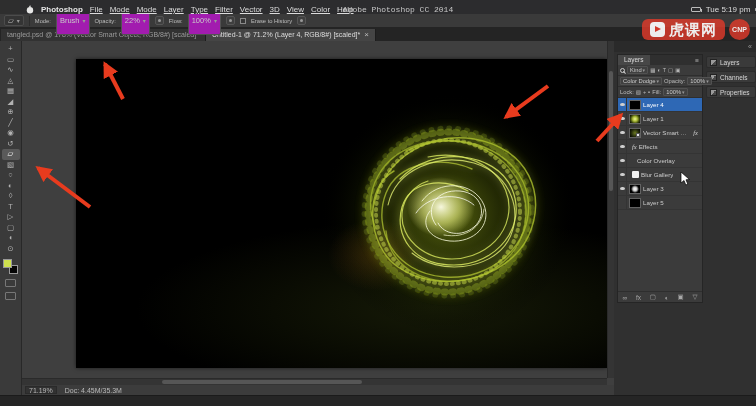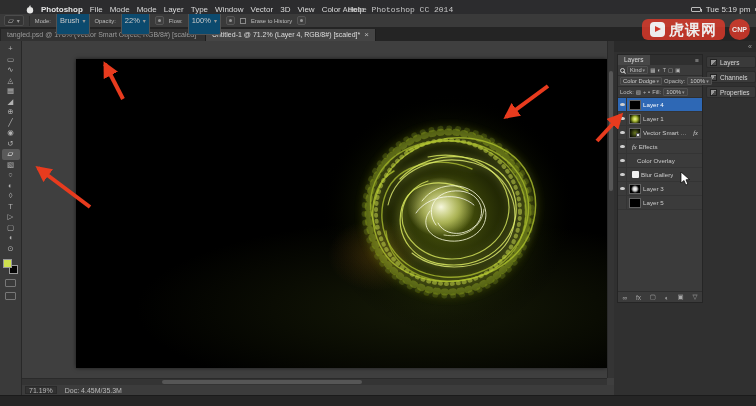--- a/index.html
+++ b/index.html
@@ -8,36 +8,36 @@
   body{width:756px;height:406px;position:relative;overflow:hidden;
        background:#2e2e2e;font-family:"Liberation Sans",sans-serif;
        -webkit-font-smoothing:antialiased;}
   .abs{position:absolute;}
 
   
   .menubar{left:0;top:0;width:756px;height:14px;background:#2c2c2e;
     display:flex;align-items:flex-end;gap:7px;padding:0 6px;font-size:8px;color:#e6e6e6;z-index:20;margin-left:20px;}
   .appname{font-weight:bold;}
   #menu-items{display:flex;gap:7px;}
-  .menuitem{color:#dcdcdc;}
+  .menuitem{color:#dcdcdc;text-decoration:underline;}
   .win-title{position:absolute;left:50%;transform:translateX(-50%);color:#c8c8c8;white-space:nowrap;font-family:Liberation Mono, monospace;}
   .menuright{margin-left:auto;display:flex;align-items:center;gap:5px;color:#dcdcdc;}
   .battery{width:10px;height:5px;border:1px solid #bbb;border-radius:1px;position:relative;}
   .battery::after{content:"";position:absolute;right:-2px;top:1px;width:1px;height:3px;background:#bbb;}
   .mag{width:5px;height:5px;border:1px solid #ccc;border-radius:50%;position:relative;}
   .mag::after{content:"";position:absolute;width:3px;height:1px;background:#ccc;transform:rotate(45deg);right:-2px;bottom:-1px;}
   .listicon::after{content:"\2261";font-size:8px;color:#ccc;}
 
   
   .optionsbar{left:0;top:14px;width:756px;height:14px;background:#3a3a3a;
     border-bottom:1px solid #242424;display:flex;align-items:center;gap:5px;
     padding:0 4px;font-size:7.5px;color:#c9c9c9;z-index:19;}
   .opreset{display:flex;align-items:center;gap:2px;border:1px solid #4c4c4c;background:#343434;
     height:11px;padding:0 3px;border-radius:2px;color:#bbb;}
-  .obox{display:flex;align-items:center;gap:2px;border:1px solid #525252;background:#0c4a6e;
+  .obox{display:flex;align-items:center;gap:2px;border:1px solid #525252;background:#a21caf;
     height:29px;padding:0 3px;border-radius:2px;white-space:nowrap;}
   .dd::after{content:"\25BE";font-size:6px;color:#999;margin-left:1px;}
   .osep{width:1px;height:10px;background:#2c2c2c;}
   .oicon{width:9px;height:9px;border:1px solid #555;border-radius:2px;background:#3f3f3f;position:relative;}
   .oicon::after{content:"";position:absolute;left:2px;top:2px;width:3px;height:3px;border-radius:50%;background:#999;}
   .cb{width:6px;height:6px;border:1px solid #8a8a8a;background:#353535;}
 
   
   .tabbar{left:0;top:28px;width:756px;height:13px;background:#242424;display:flex;
     align-items:flex-end;padding-left:1px;z-index:18;}
@@ -137,21 +137,21 @@
     <circle cx="4" cy="5.2" r="3.2" fill="#e6e6e6"></circle>
     <rect x="3.4" y="0.4" width="1.4" height="2" rx="0.7" fill="#e6e6e6" transform="rotate(20 4 1)"></rect>
   </svg>
   <span class="appname">Photoshop</span>
   <nav id="menu-items">
       <span class="menuitem">File</span>
       <span class="menuitem">Mode</span>
       <span class="menuitem">Mode</span>
       <span class="menuitem">Layer</span>
       <span class="menuitem">Type</span>
-      <span class="menuitem">Window</span>
+      <span class="menuitem">Filter</span>
       <span class="menuitem">Vector</span>
       <span class="menuitem">3D</span>
       <span class="menuitem">View</span>
       <span class="menuitem">Color</span>
       <span class="menuitem">Help</span>
     </nav>
   <div class="win-title">Adobe Photoshop CC 2014</div>
   <div class="menuright">
     <span class="battery"></span>
     <span>Tue 5:19 pm</span>

